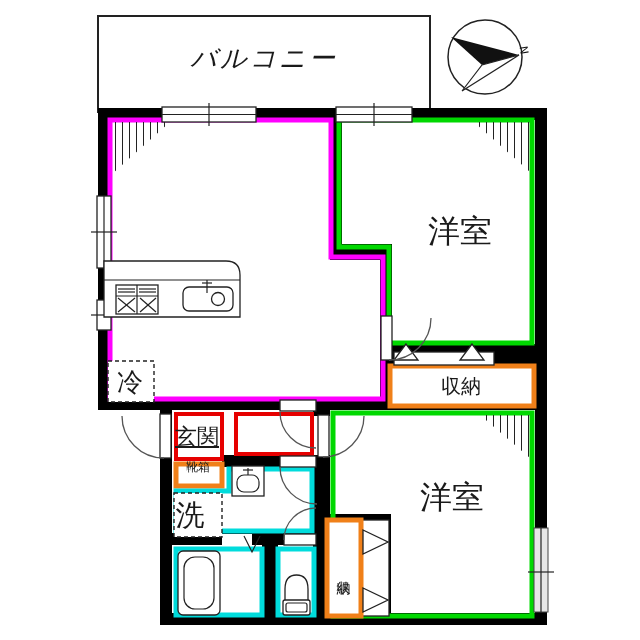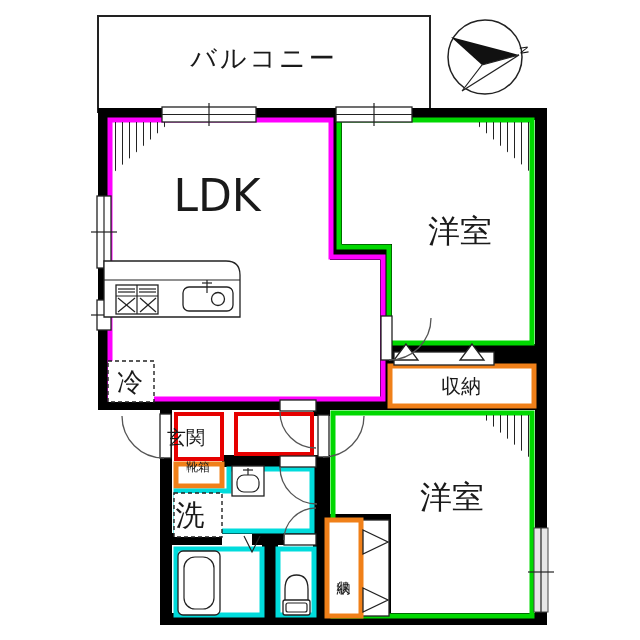--- a/index.html
+++ b/index.html
@@ -10,27 +10,27 @@
   .o-ldk{fill:none;stroke:var(--ldk_outline);stroke-width:5;}
   .o-bed{fill:none;stroke:var(--bedroom_outline);stroke-width:5;}
   .o-hall{fill:none;stroke:var(--hall_outline);stroke-width:4;}
   .o-sto{fill:#ffffff;stroke:var(--storage_outline);stroke-width:5;}
   .o-wet{fill:none;stroke:var(--wet_outline);stroke-width:5;}
   .thin{fill:#ffffff;stroke:#222;stroke-width:1.3;}
   .line{stroke:#222;stroke-width:1.2;fill:none;}
   .arc{stroke:#555;stroke-width:1.3;fill:none;}
   .dash{fill:#ffffff;stroke:#222;stroke-width:1.4;stroke-dasharray:4 3;}
   .lbl{position:absolute;transform:translate(-50%,-50%);color:#1a1a1a;white-space:nowrap;line-height:1;}
-  .lbl-balcony{left:264px;top:58px;font-size:26px;letter-spacing:3px;}
+  .lbl-balcony{left:264px;top:58px;font-size:26px;letter-spacing:3px;font-style:italic;}
   .lbl-ldk{left:217px;top:196px;font-size:44px;}
   .lbl-w1{left:460px;top:231px;font-size:32px;}
   .lbl-w2{left:452px;top:497px;font-size:32px;}
   .lbl-s1{left:461px;top:386px;font-size:20px;}
   .lbl-s2{left:344px;top:570px;font-size:14px;writing-mode:vertical-rl;}
-  .lbl-ent{left:186px;top:437px;font-size:19px;}
+  .lbl-ent{left:197px;top:437px;font-size:22px;text-decoration:underline;}
   .lbl-shoe{left:198px;top:467px;font-size:12px;}
   .lbl-laundry{left:190px;top:515px;font-size:29px;}
   .lbl-fridge{left:130px;top:382px;font-size:26px;}
 </style>
 </head>
 <body>
 
 <div id="plan">
 <svg width="640" height="640" viewBox="0 0 640 640">
   <defs>
@@ -167,21 +167,20 @@
     <rect class="line" x="184" y="557" width="30" height="52" rx="11"></rect>
   </g>
   <g>
     <path class="thin" d="M285,601 L285,589 Q285,575 296.5,575 Q308,575 308,589 L308,601 Z" stroke-width="1.2"></path>
     <rect class="thin" x="283" y="600" width="27" height="15" rx="2"></rect>
     <rect class="line" x="286" y="603" width="21" height="9" rx="2"></rect>
   </g>
 </svg>
 
   <div class="lbl lbl-balcony">バルコニー</div>
-  <div class="lbl lbl-ldk">LDK</div>
   <div class="lbl lbl-w1">洋室</div>
   <div class="lbl lbl-w2">洋室</div>
   <div class="lbl lbl-s1">収納</div>
   <div class="lbl lbl-s2">収納</div>
   <div class="lbl lbl-ent">玄関</div>
   <div class="lbl lbl-shoe">靴箱</div>
   <div class="lbl lbl-laundry">洗</div>
   <div class="lbl lbl-fridge">冷</div>
 </div>
 

